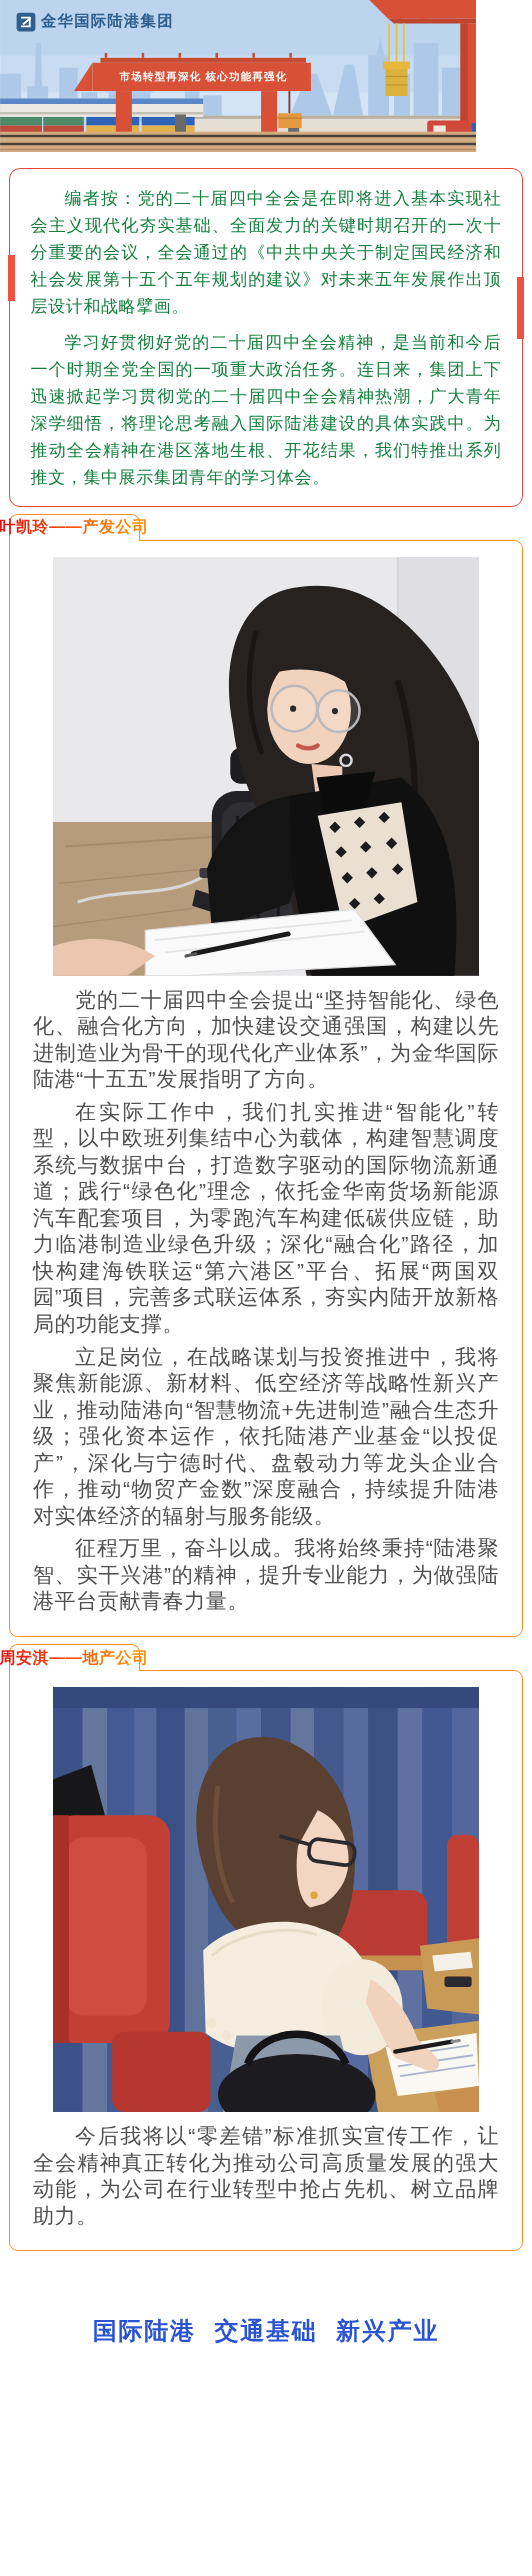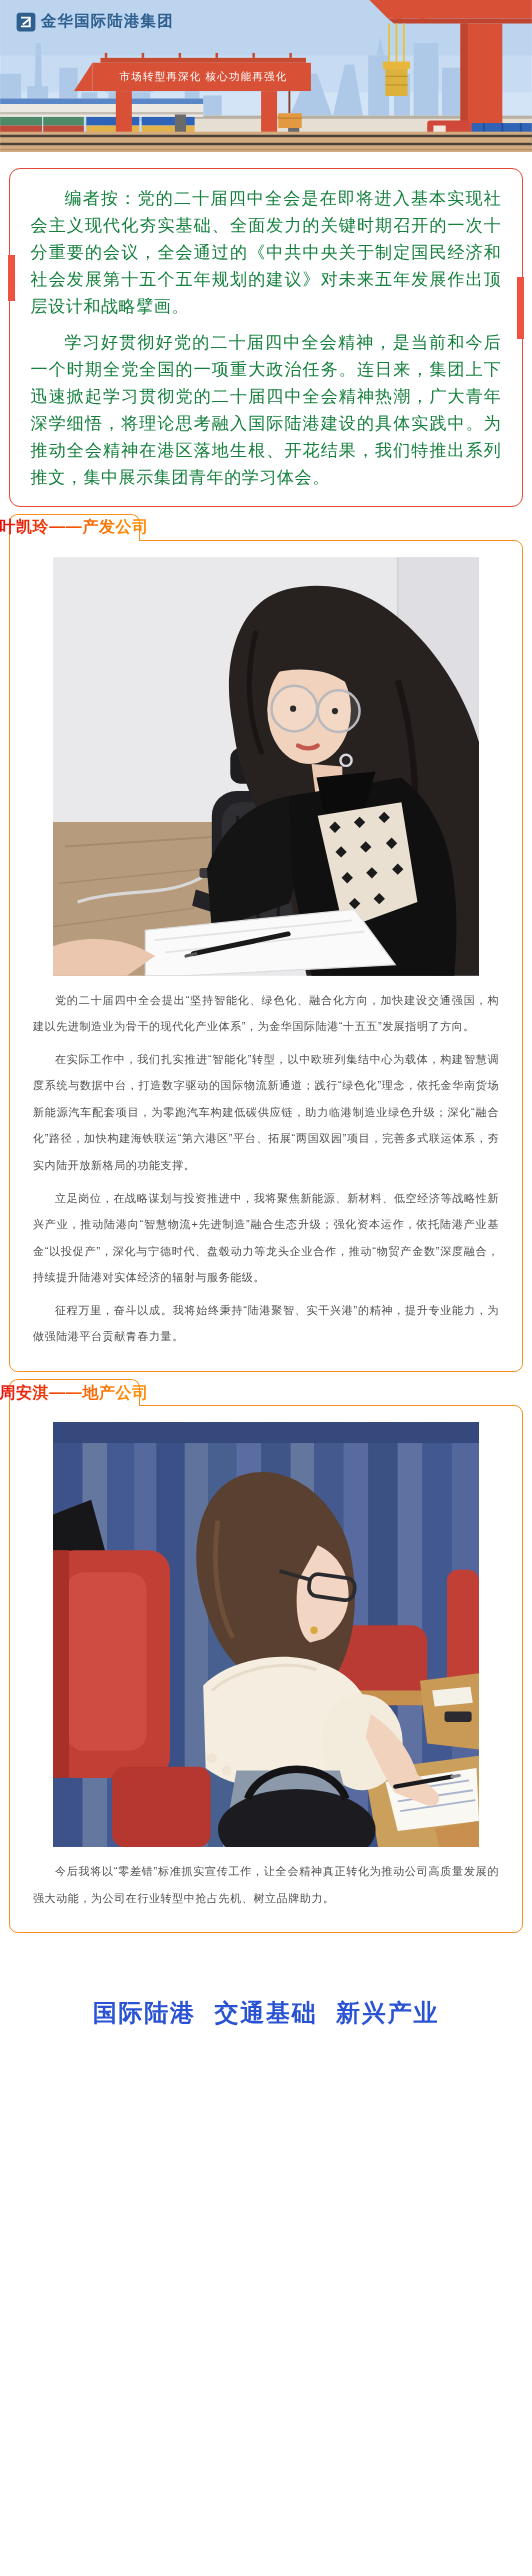--- a/index.html
+++ b/index.html
@@ -1,25 +1,25 @@
 <!DOCTYPE html>
 <html style="font-size:10px"><head>
 <meta charset="utf-8">
 <style>
   html,body{margin:0;padding:0;background:#ffffff;}
   body{width:532px;font-family:"Liberation Sans","DejaVu Sans",sans-serif;color:#4a4a4a;}
   .page{width:532px;overflow:hidden;background:#fff;}
 
   
-  .banner{position:relative;width:532px;height:152px;overflow:hidden;}
+  .banner{position:relative;width:476px;height:152px;overflow:hidden;}
   .banner svg{display:block;}
   .banner-logo{position:absolute;top:11px;left:16px;display:flex;align-items:center;gap:5px;}
   .banner-logo .logo-text{font-size:15.4px;font-weight:700;color:#2e5f8f;letter-spacing:1.2px;}
   .banner-slogan{position:absolute;top:70px;left:94px;width:219px;text-align:center;
-    color:#ffffff;font-size:10.5px;font-weight:400;letter-spacing:1.2px;white-space:nowrap;}
+    color:#ffffff;font-size:10.5px;font-weight:700;letter-spacing:1.2px;white-space:nowrap;}
 
   
   .editor-box{position:relative;margin:16px 8.6px 0;border:1.2px solid #e8473a;border-radius:11px;
     padding:16px 21px 15px;background:#fff;}
   .editor-box p{margin:0 0 8.6px;font-size:17px;line-height:27px;letter-spacing:0.6px;
     text-align:justify;text-indent:2em;color:#15803d;}
   .editor-box p:last-child{margin-bottom:0;}
   .accent-bar{position:absolute;width:6.8px;background:#ef5240;}
   .accent-bar.left{left:-1.2px;top:86px;height:46px;}
   .accent-bar.right{right:-1.2px;top:108px;height:62px;}
@@ -31,21 +31,21 @@
     display:flex;align-items:center;justify-content:center;}
   .section-tab .tab-text{font-size:16px;font-weight:700;letter-spacing:0.6px;color:#ef3c00;white-space:nowrap;}
   @supports (-webkit-background-clip:text){
     .section-tab .tab-text{background:linear-gradient(90deg,#e60d0d 0%,#ff8a00 85%);
       -webkit-background-clip:text;background-clip:text;color:transparent;-webkit-text-fill-color:transparent;}
   }
   .section-body{border:1.2px solid #f78f1e;border-radius:0 8.6px 8.6px 8.6px;background:#fff;
     padding:16px 23.4px 21px;}
   .photo{width:426px;margin:0 auto 11px;display:block;}
   .photo svg{display:block;width:426px;height:auto;}
-  .section-body p{margin:6.2px 0 0;font-size:11px;line-height:26.5px;letter-spacing:0.6px;
+  .section-body p{margin:6.2px 0 0;font-size:21px;line-height:26.5px;letter-spacing:0.6px;
     text-align:justify;text-indent:2em;color:#4f4f4f;}
 
   
   .footer-title{margin:64px 0 0;text-align:center;font-size:24px;font-weight:700;
     color:#2a53d3;letter-spacing:1.8px;word-spacing:10px;}
 </style>
 </head>
 <body>
 
 <div class="page">

